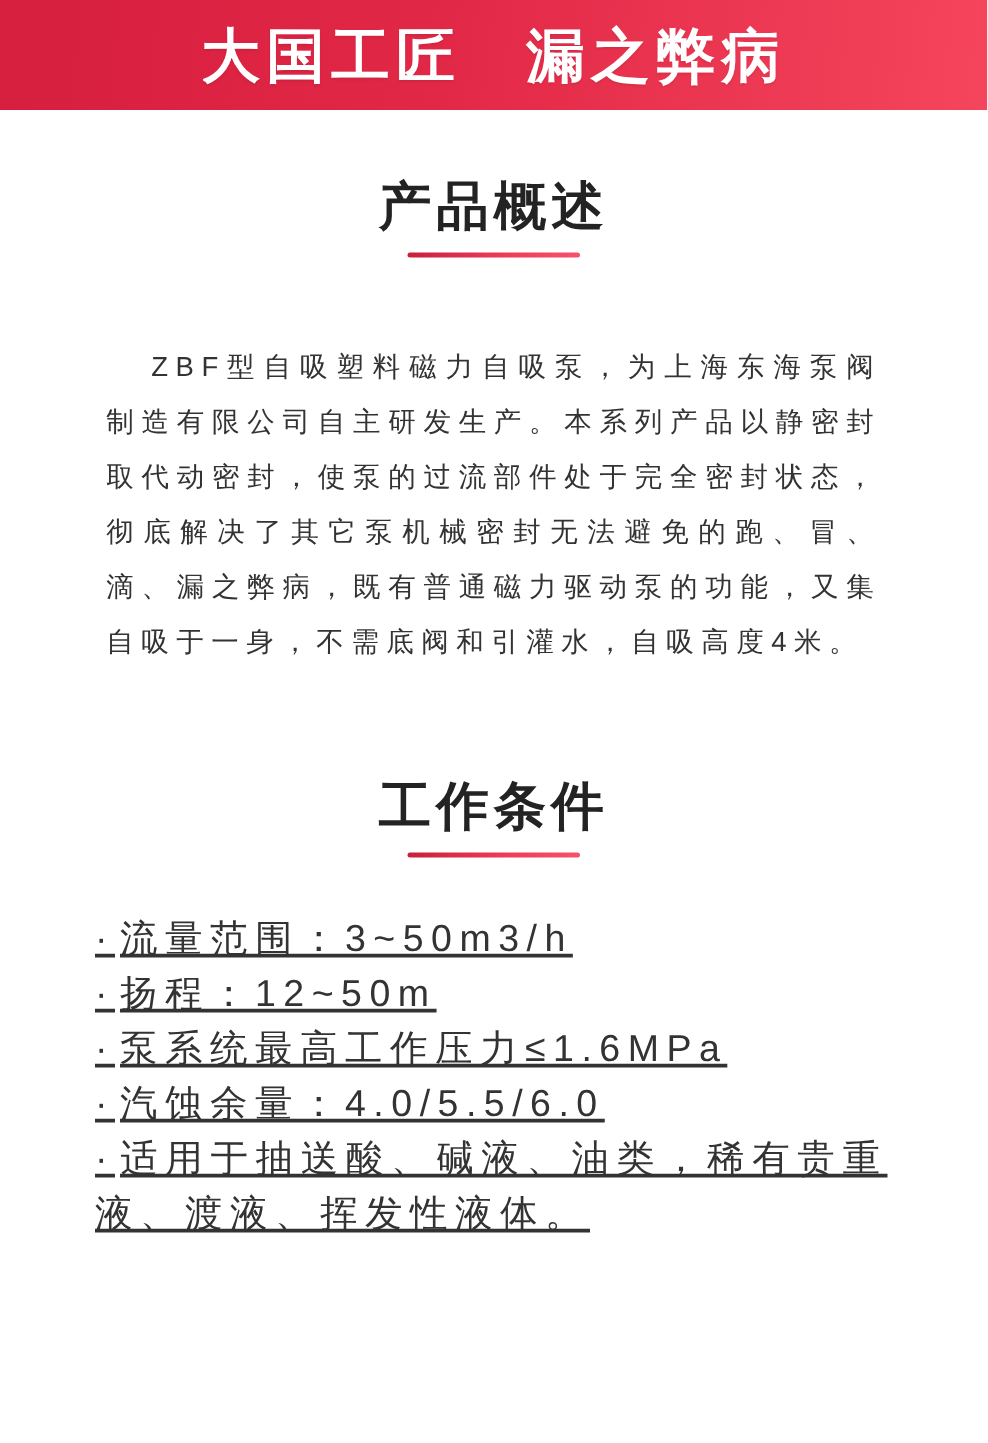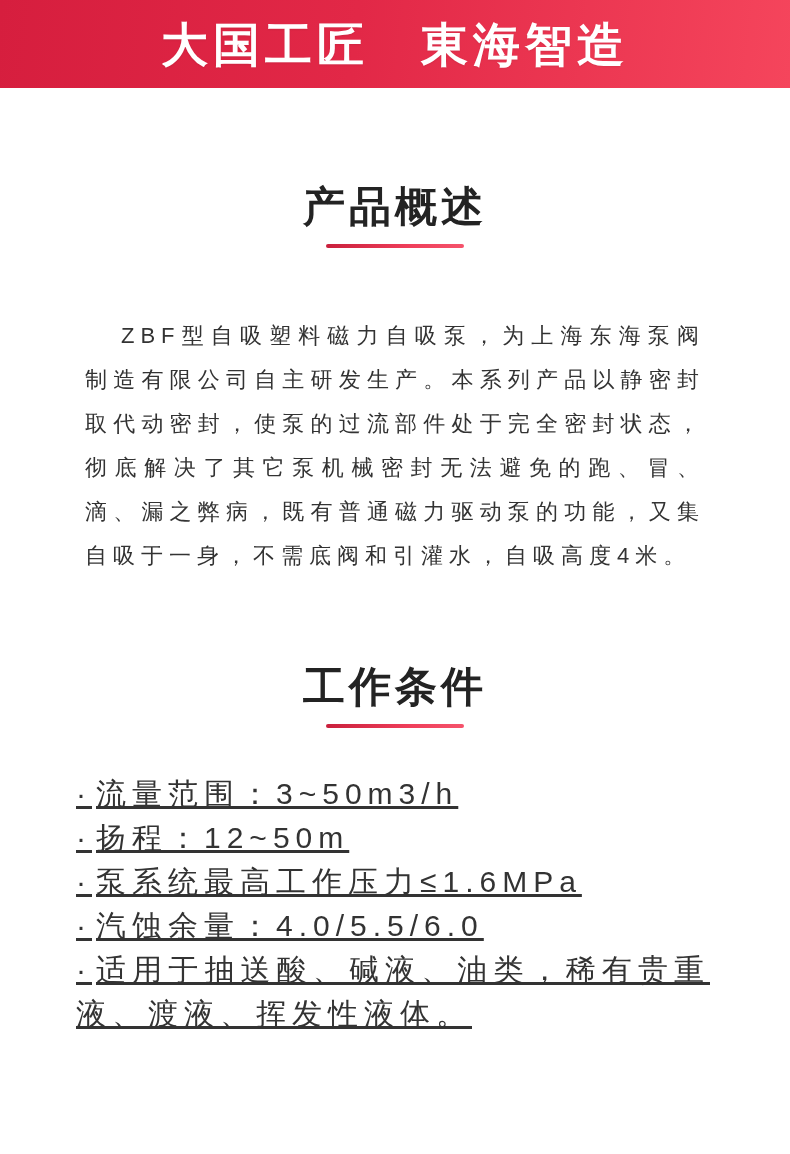--- a/index.html
+++ b/index.html
@@ -46,21 +46,21 @@
     line-height: 1;
     display: inline-block;
   }
   .title-underline {
     width: 138px;
     height: 4px;
     margin: 16px auto 0 auto;
     border-radius: 2px;
     background: linear-gradient(90deg, #c9203c 0%, #ef3e5a 60%, #f5536b 100%);
   }
-  .overview-header { padding-top: 98px; }
+  .overview-header { padding-top: 56px; }
   .conditions-header { padding-top: 88px; }
   
   .body-text {
     margin: 66px 85px 0 85px;
     color: #333333;
     font-size: 22px;
     line-height: 44px;
     letter-spacing: 6px;
     text-align: justify;
     text-indent: 36px;
@@ -81,21 +81,21 @@
     font-size: 30px;
     margin-right: 4px;
   }
 </style>
 </head>
 <body>
 
 <div class="page">
 
   <header class="banner">
-    <h1 class="banner-title">大国工匠　東海智造</h1>
+    <h1 class="banner-title">大国工匠　漏之弊病</h1>
   </header>
 
   <section>
     <div class="section-header overview-header">
       <h2 class="section-title">产品概述</h2>
       <div class="title-underline"></div>
     </div>
     <p class="body-text">ZBF型自吸塑料磁力自吸泵，为上海东海泵阀制造有限公司自主研发生产。本系列产品以静密封取代动密封，使泵的过流部件处于完全密封状态，彻底解决了其它泵机械密封无法避免的跑、冒、滴、漏之弊病，既有普通磁力驱动泵的功能，又集自吸于一身，不需底阀和引灌水，自吸高度4米。</p>
   </section>
 

